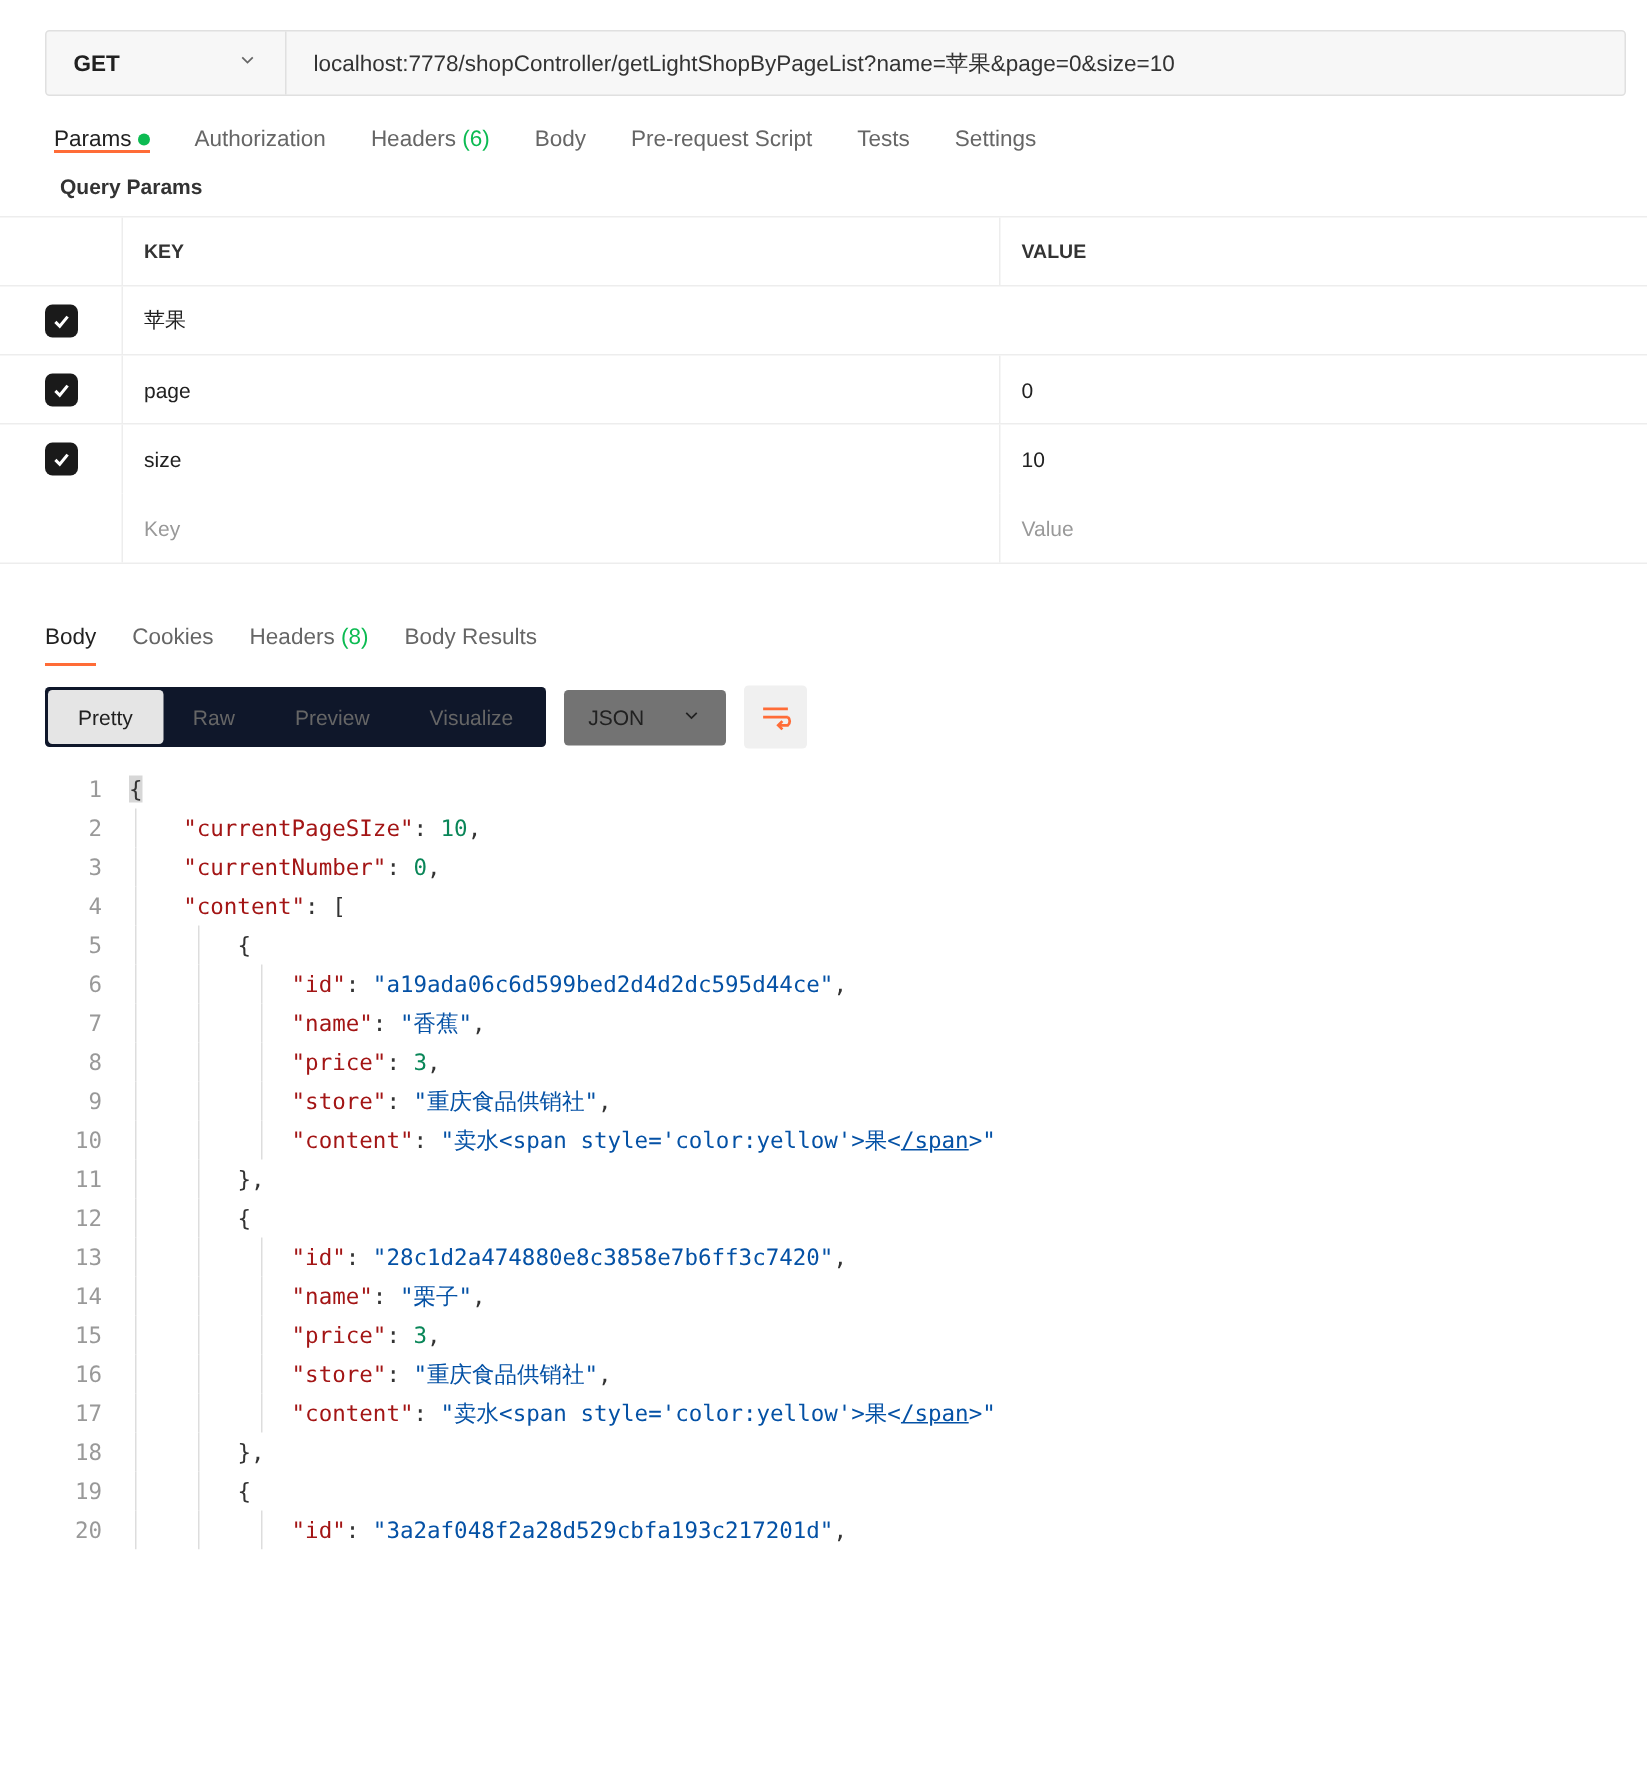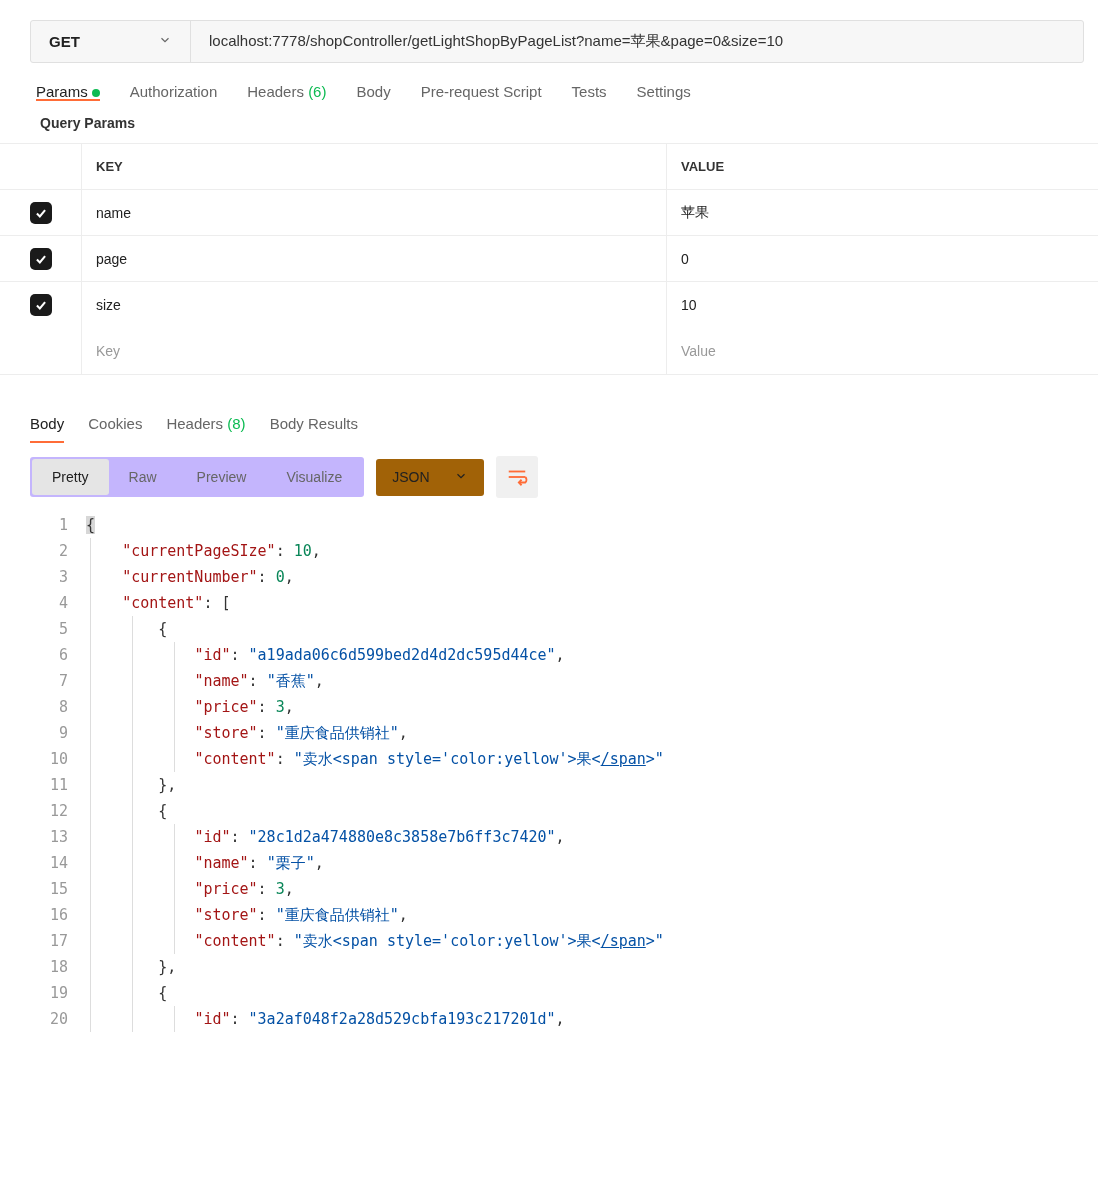--- a/index.html
+++ b/index.html
@@ -30,24 +30,24 @@
 
 .checkbox { width: 22px; height: 22px; border-radius: 5px; background: #1a1a1a; display: flex; align-items: center; justify-content: center; cursor: pointer; }
 .checkbox svg { width: 14px; height: 14px; }
 
 .response-tabs { display: flex; gap: 24px; padding: 40px 30px 0 30px; }
 .rtab { padding-bottom: 10px; font-size: 15px; color: #666; cursor: pointer; position: relative; }
 .rtab.active { color: #212121; font-weight: 500; }
 .rtab.active::after { content: ''; position: absolute; bottom: -1px; left: 0; right: 0; height: 2px; background: #ff6c37; }
 
 .view-controls { display: flex; gap: 12px; padding: 14px 30px; align-items: center; }
-.view-group { display: flex; background: #c4b5fd; border-radius: 3px; padding: 2px; align-items: flex-end; }
+.view-group { display: flex; background: #0f172a; border-radius: 3px; padding: 2px; align-items: flex-end; }
 .view-btn { padding: 10px 20px; font-size: 14px; color: #666; cursor: pointer; border-radius: 3px; }
 .view-btn.active { background: #e5e5e5; color: #212121; font-weight: 500; }
-.format-selector { display: flex; align-items: center; gap: 24px; padding: 10px 16px; background: #a16207; border-radius: 3px; font-size: 14px; font-weight: 500; cursor: pointer; }
+.format-selector { display: flex; align-items: center; gap: 24px; padding: 10px 16px; background: #737373; border-radius: 3px; font-size: 14px; font-weight: 500; cursor: pointer; }
 .wrap-btn { width: 42px; height: 42px; background: #f0f0f0; border-radius: 3px; display: flex; align-items: center; justify-content: center; cursor: pointer; }
 .wrap-btn svg { color: #ff6c37; }
 
 .code-view { display: flex; padding: 0 30px 10px 30px; font-family: "SF Mono", Consolas, Monaco, monospace; font-size: 15px; line-height: 26px; }
 .gutter { text-align: right; color: #999; padding-right: 18px; user-select: none; min-width: 56px; }
 .gutter div { height: 26px; }
 .code-body { flex: 1; white-space: pre; overflow: hidden; position: relative; }
 .code-line { height: 26px; position: relative; }
 .guide { position: absolute; width: 1px; background: #ddd; top: 0; bottom: 0; }
 .g1 { left: 4px; }
@@ -97,21 +97,20 @@
   </div>
   <div id="params-rows">
       <div class="params-row">
     <div class="col-check">
       <div class="checkbox">
         <svg viewBox="0 0 24 24" fill="none" stroke="#fff" stroke-width="3.5">
               <polyline points="5 13 10 18 19 7"></polyline>
             </svg>
       </div>
     </div>
-    <div class="col-key">name</div>
     <div class="col-value">苹果</div>
       </div>
       <div class="params-row">
     <div class="col-check">
       <div class="checkbox">
         <svg viewBox="0 0 24 24" fill="none" stroke="#fff" stroke-width="3.5">
               <polyline points="5 13 10 18 19 7"></polyline>
             </svg>
       </div>
     </div>

